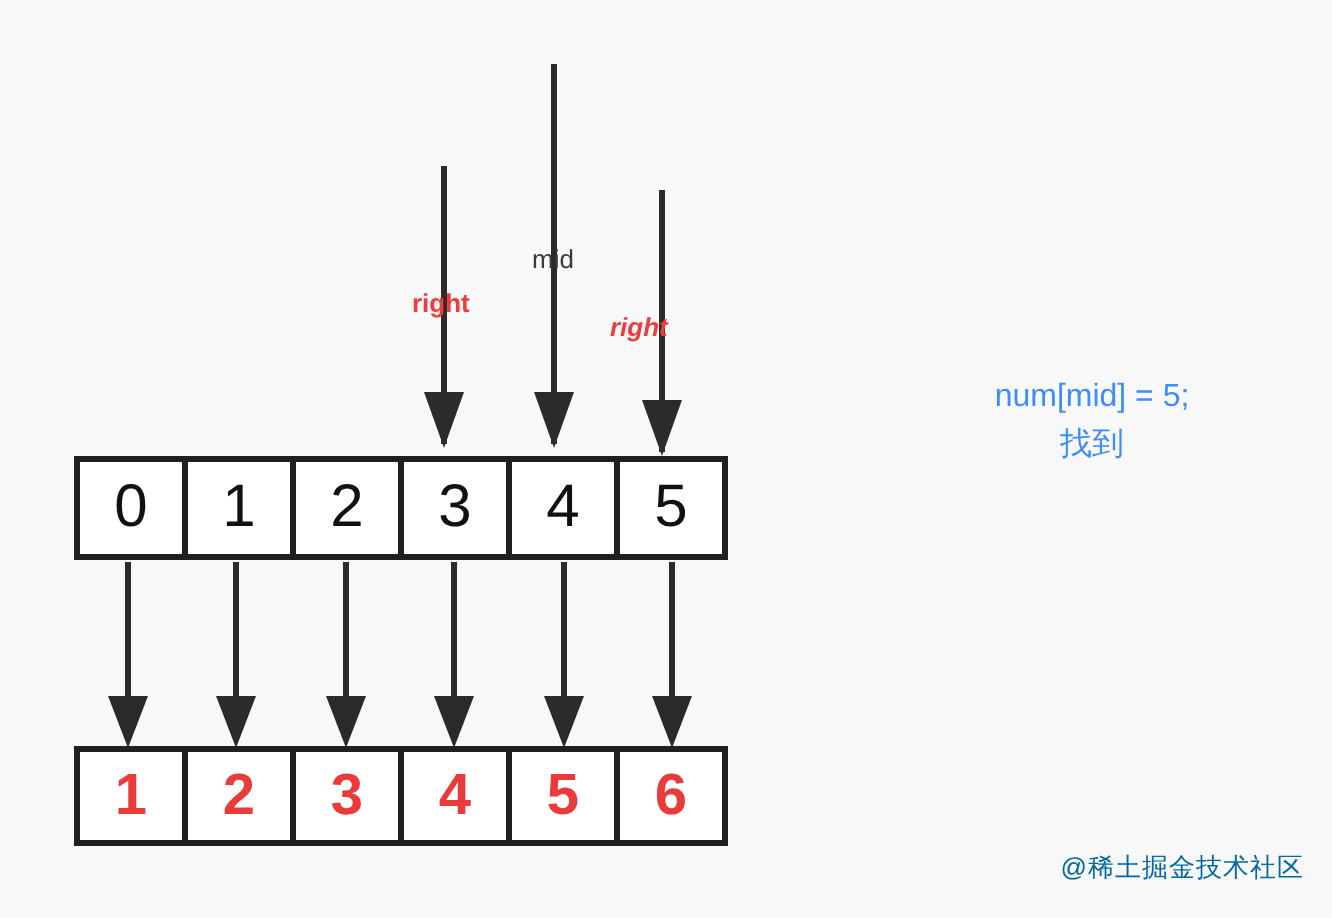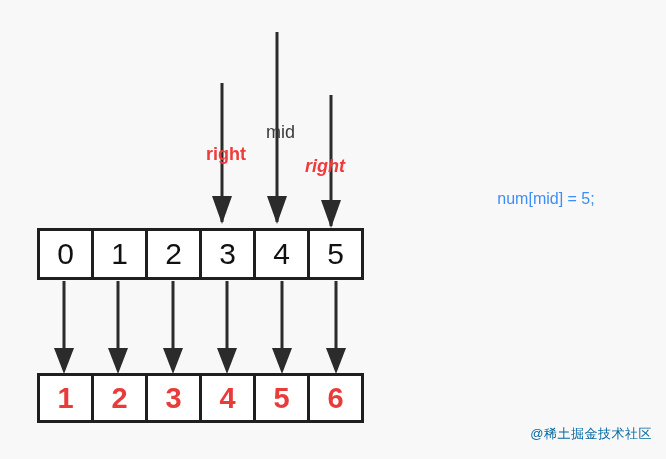--- a/index.html
+++ b/index.html
@@ -54,21 +54,21 @@
   }
   .array-row.bottom .cell {
     font-size: 29px;
     color: #ea3b3b;
     font-weight: 600;
   }
 
   
   .ptr-label {
     position: absolute;
-    font-size: 18px;
+    font-size: 13px;
     white-space: nowrap;
     line-height: 1;
   }
   .ptr-label.bold-red {
     color: #ee3b3b;
     font-weight: bold;
   }
   .ptr-label.plain {
     color: #3a3a3a;
     font-weight: 400;
@@ -169,17 +169,18 @@
     <div class="cell">1</div>
     <div class="cell">2</div>
     <div class="cell">3</div>
     <div class="cell">4</div>
     <div class="cell">5</div>
     <div class="cell">6</div>
   </div>
 
   <div id="side-note">
     <div>num[mid] = 5;</div>
+    <div>找到</div>
   </div>
 
   <div id="watermark">@稀土掘金技术社区</div>
 
 </div>
 
 </body></html>

